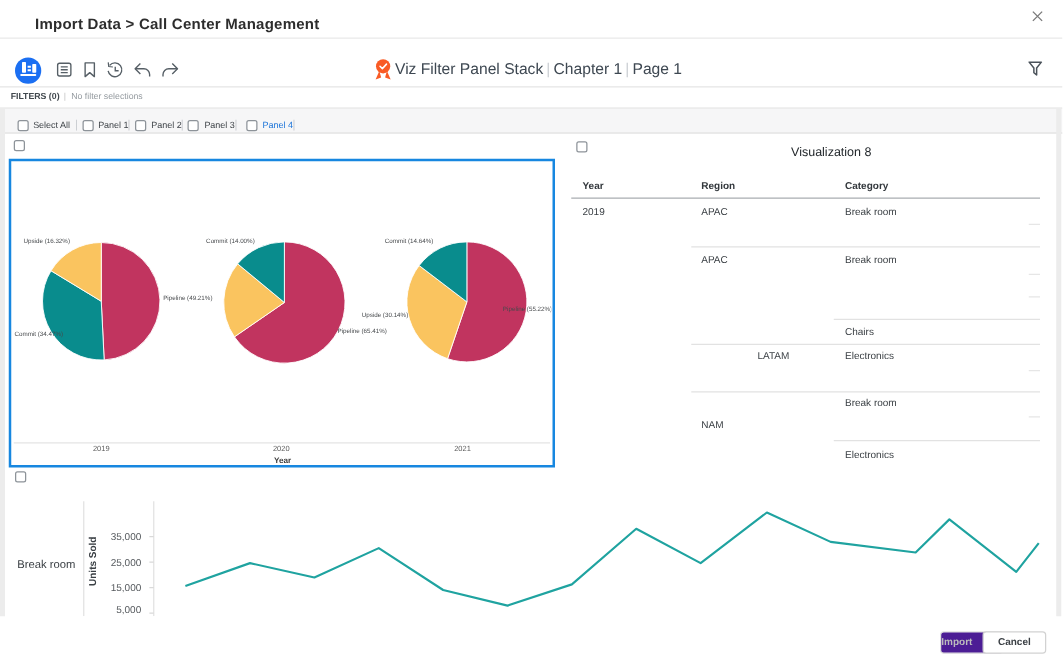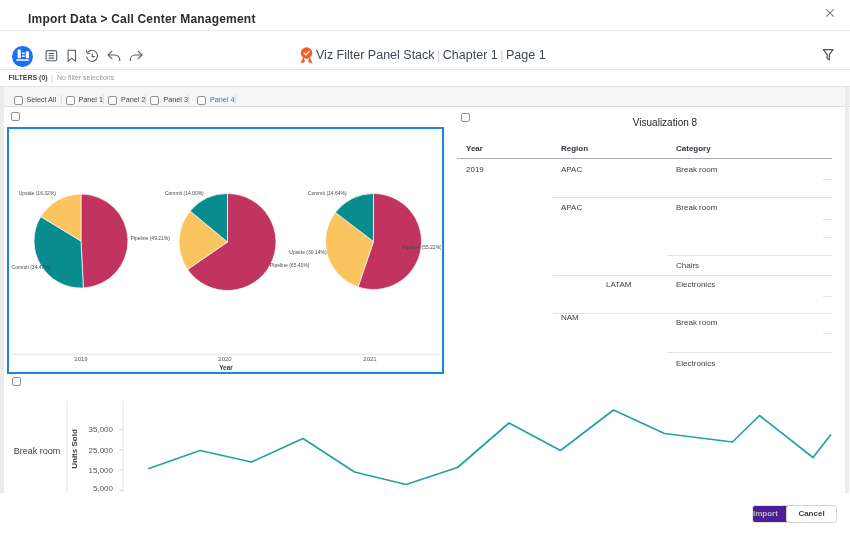--- a/index.html
+++ b/index.html
@@ -159,21 +159,21 @@
   <div class="abs" style="left:676px;top:57.5px;font-size:8px;color:#3b4045;">Break room</div>
   <div class="tline" style="left:552.5px;top:90px;width:279px;"></div>
   <div class="abs" style="left:561px;top:96px;font-size:8px;color:#3b4045;">APAC</div>
   <div class="abs" style="left:676px;top:96px;font-size:8px;color:#3b4045;">Break room</div>
   <div class="tline" style="left:666.5px;top:148px;width:165px;"></div>
   <div class="abs" style="left:676px;top:154px;font-size:8px;color:#3b4045;">Chairs</div>
   <div class="tline" style="left:552.5px;top:167.5px;width:279px;"></div>
   <div class="abs" style="left:561px;top:173px;font-size:8px;color:#3b4045;margin-left:45px;">LATAM</div>
   <div class="abs" style="left:676px;top:173px;font-size:8px;color:#3b4045;">Electronics</div>
   <div class="tline" style="left:552.5px;top:205.5px;width:279px;"></div>
-  <div class="abs" style="left:561px;top:206px;font-size:8px;color:#3b4045;">NAM</div>
+  <div class="abs" style="left:561px;top:228px;font-size:8px;color:#3b4045;">NAM</div>
   <div class="abs" style="left:676px;top:211px;font-size:8px;color:#3b4045;">Break room</div>
   <div class="tline" style="left:666.5px;top:244.5px;width:165px;"></div>
   <div class="abs" style="left:676px;top:252px;font-size:8px;color:#3b4045;">Electronics</div>
 
   <div class="tline" style="left:822.5px;top:71.5px;width:9px;background:#e6e6e6;"></div>
   <div class="tline" style="left:822.5px;top:112px;width:9px;background:#e6e6e6;"></div>
   <div class="tline" style="left:822.5px;top:129.5px;width:9px;background:#e6e6e6;"></div>
   <div class="tline" style="left:822.5px;top:188.5px;width:9px;background:#e6e6e6;"></div>
   <div class="tline" style="left:822.5px;top:226px;width:9px;background:#e6e6e6;"></div>
 

